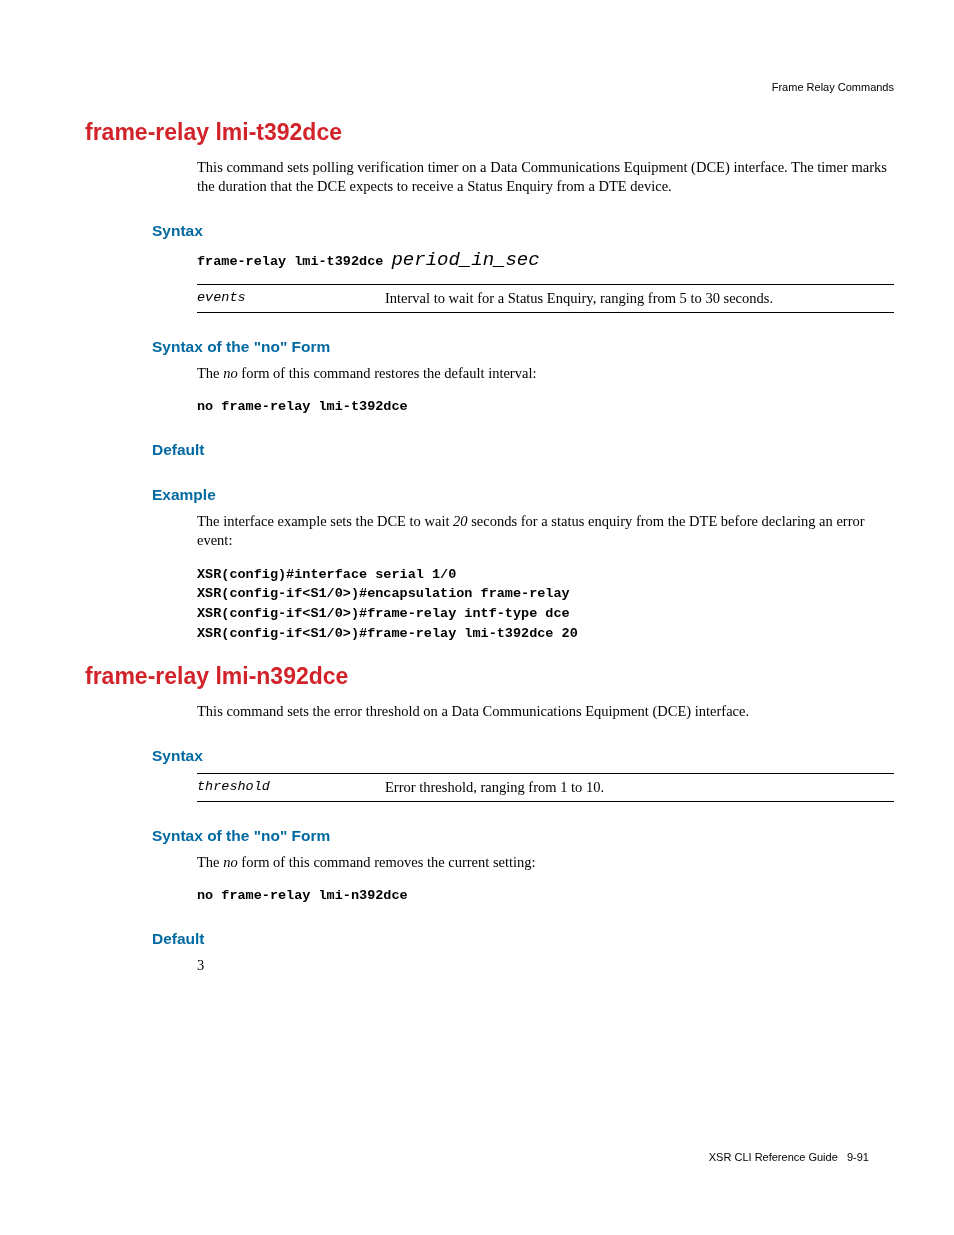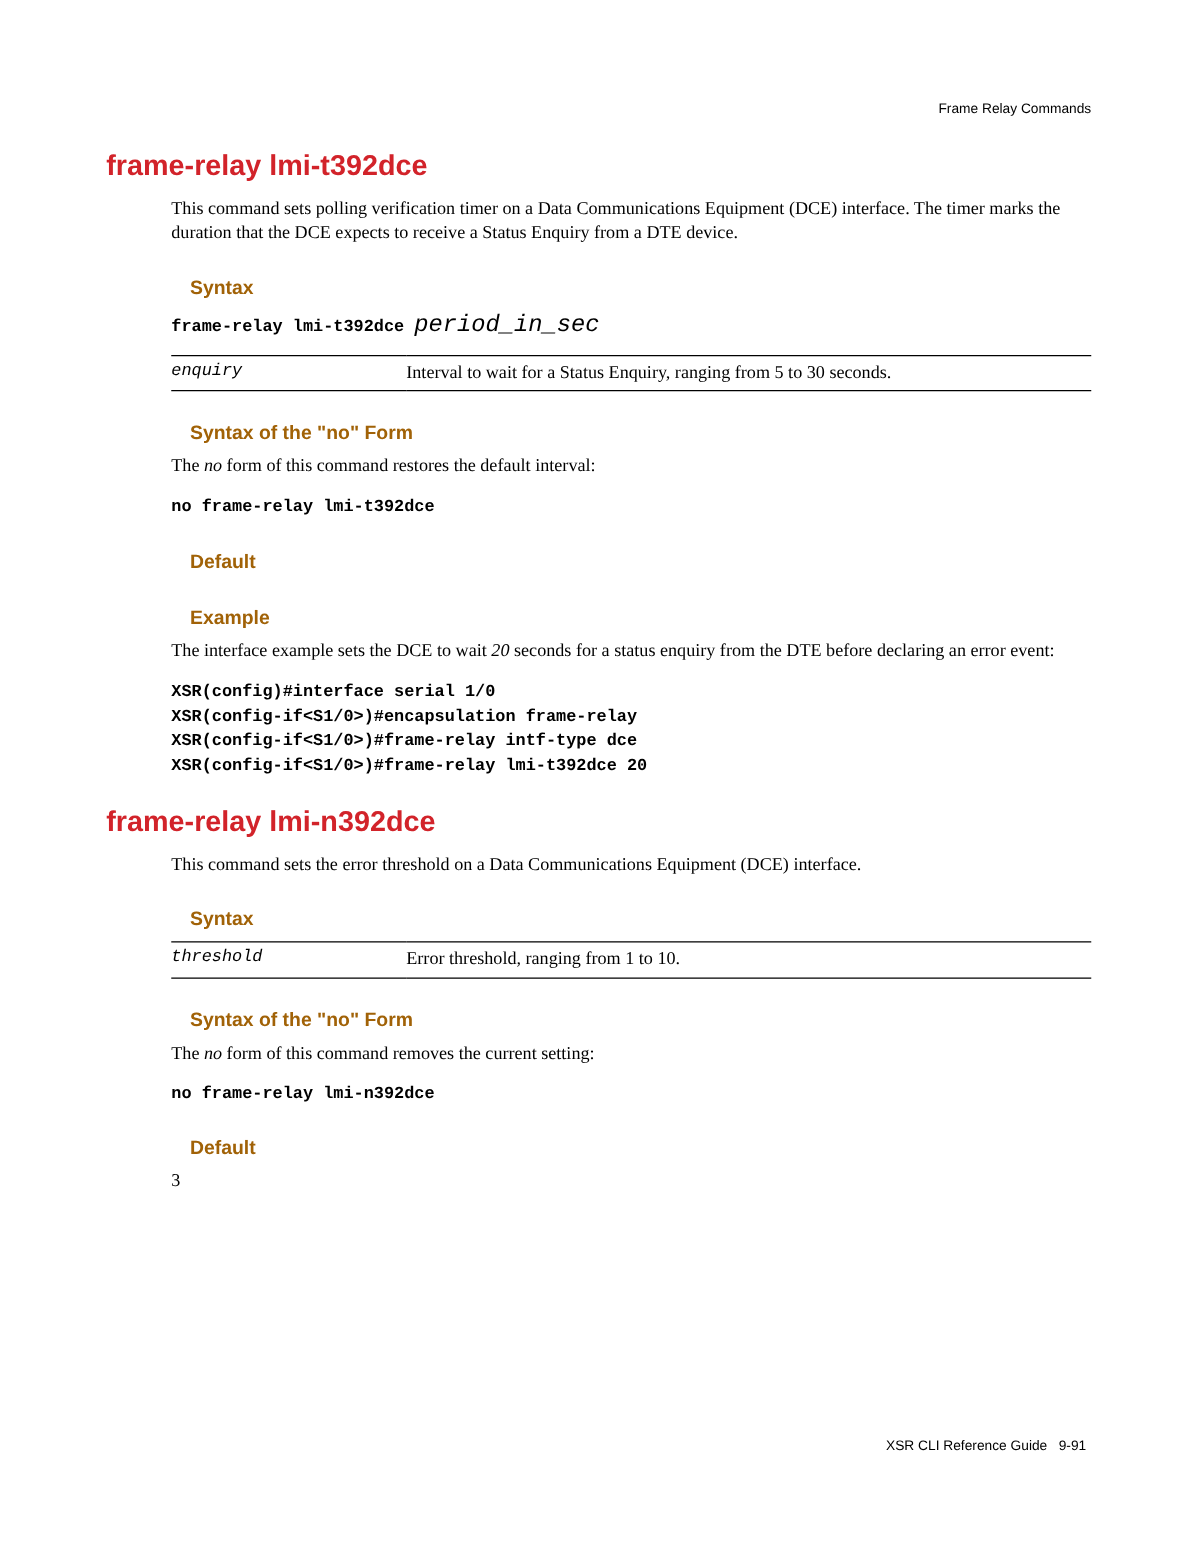--- a/index.html
+++ b/index.html
@@ -9,48 +9,48 @@
     color: #000;
     background: #fff;
     margin: 0;
     padding: 0;
     width: 954px;
     height: 1235px;
     position: relative;
     line-height: 1.35;
   }
   .page {
-    padding: 80px 81px 0 85px;
+    padding: 80px 60px 0 85px;
   }
   .top-right {
     text-align: right;
     font-family: Arial, Helvetica, sans-serif;
     font-size: 11px;
     margin-bottom: 22px;
     color: #000;
   }
   h1 {
     font-family: Arial, Helvetica, sans-serif;
     font-weight: bold;
     font-size: 23px;
     color: #d2232a;
     margin: 0 0 10px 0;
   }
   .body-indent {
-    margin-left: 52px;
+    margin-left: 112px;
     margin-right: 0;
   }
   .para {
     margin: 0 0 14px 0;
   }
   h2 {
     font-family: Arial, Helvetica, sans-serif;
     font-weight: bold;
     font-size: 15.5px;
-    color: #a16207;
+    color: #0369a1;
     margin: 24px 0 6px 67px;
   }
   .mono {
     font-family: "Courier New", Courier, monospace;
     font-size: 13.5px;
     font-weight: bold;
   }
   .mono-italic {
     font-family: "Courier New", Courier, monospace;
     font-size: 19px;
@@ -110,21 +110,21 @@
   </div>
 
   <h2>Syntax</h2>
   <div class="body-indent">
     <div class="syntax-line">
       <span class="mono">frame-relay lmi-t392dce </span><span class="mono-italic">period_in_sec</span>
     </div>
     <table class="param">
       <tbody>
           <tr>
-        <td class="key">enquiry</td>
+        <td class="key">events</td>
         <td>Interval to wait for a Status Enquiry, ranging from 5 to 30 seconds.</td>
       </tr>
     </tbody>
       </table>
   </div>
 
   <h2>Syntax of the "no" Form</h2>
   <div class="body-indent">
     <p class="para">
       <span>The </span><span class="italic">no</span><span> form of this command restores the default interval:</span>

